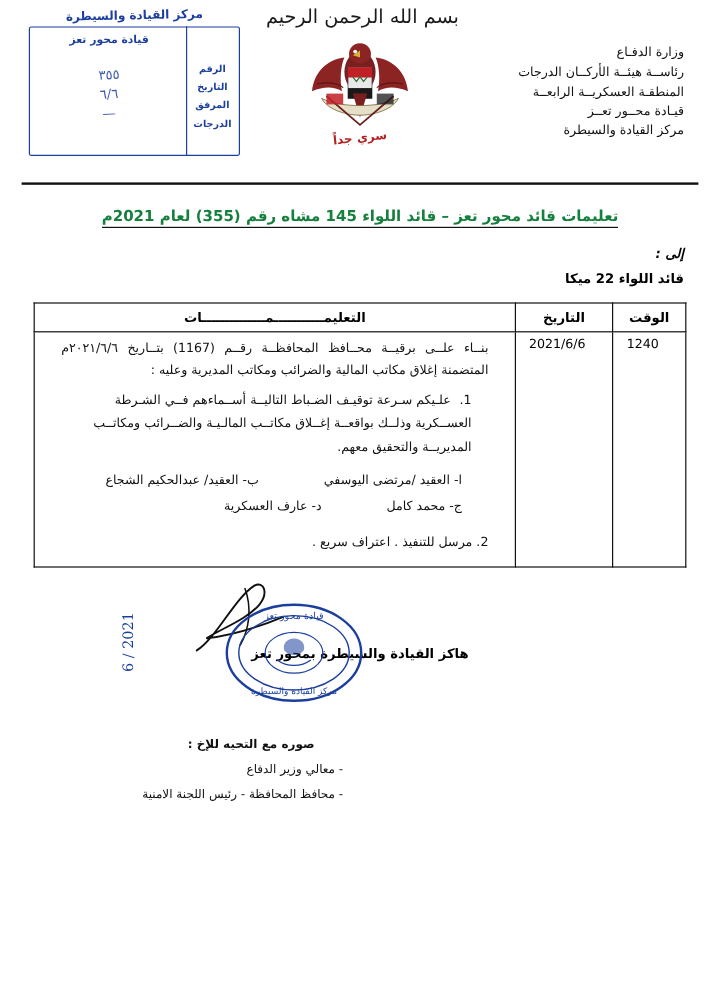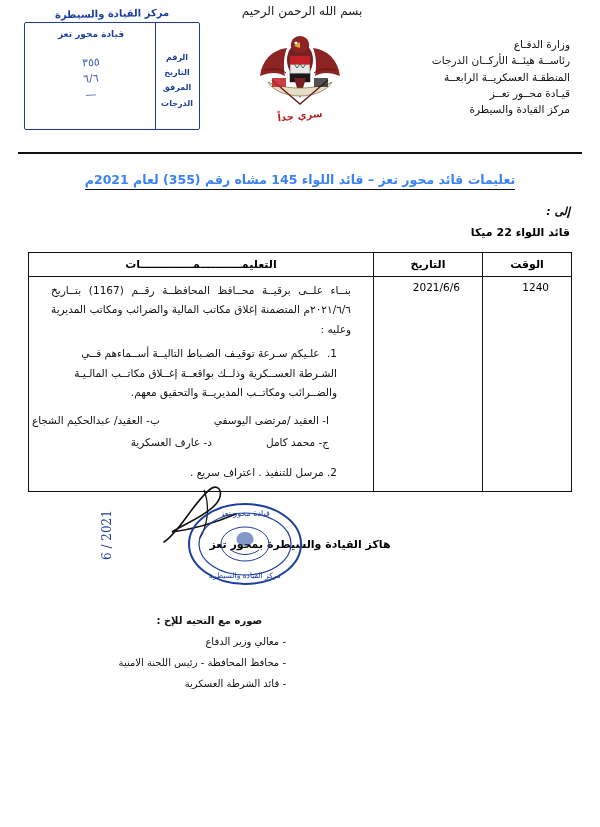--- a/index.html
+++ b/index.html
@@ -24,21 +24,21 @@
   .header {
     position: relative;
     height: 150px;
   }
   .basmala {
     position: absolute;
     top: 4px;
     left: 4px;
     right: 0;
     text-align: center;
-    font-size: 12px;
+    font-size: 16px;
     color: #1a1a1a;
     font-family: "DejaVu Sans", sans-serif;
   }
   .emblem {
     position: absolute;
     top: 20px;
     left: 50%;
     transform: translateX(-50%);
     width: 92px;
     height: 96px;
@@ -147,21 +147,21 @@
 
   
   .doc-title {
     position: absolute;
     top: 172px;
     right: 60px;
     left: 60px;
     text-align: center;
     font-size: 12.5px;
     font-weight: bold;
-    color: #3b82f6;
+    color: #15803d;
   }
   .doc-title .u {
     border-bottom: 1.4px solid #111;
     padding-bottom: 2px;
   }
 
   
   .to-line {
     position: absolute;
     top: 205px;
@@ -191,21 +191,21 @@
   }
   .tbl th, .tbl td {
     border: 1.2px solid #111;
     vertical-align: top;
     padding: 4px 22px;
   }
   .tbl th {
     font-size: 11px;
     font-weight: bold;
     text-align: center;
-    padding: 5px 18px;
+    padding: 5px 4px;
     letter-spacing: 1px;
   }
   .col-time { width: 52px; }
   .col-date { width: 72px; }
   .cell-center {
     text-align: right;
     font-size: 10.5px;
     padding-top: 8px;
   }
   .instr {
@@ -230,21 +230,21 @@
     margin: 6px 22px 0 0;
     font-size: 10.5px;
     line-height: 2.1;
   }
   .names-row {
     display: flex;
     justify-content: flex-start;
     gap: 54px;
   }
   .names-row .n { white-space: nowrap; }
-  .instr .last { margin-top: 10px; margin-right: 14px; }
+  .instr .last { margin-top: 10px; }
 
   
   .sig-title {
     position: absolute;
     top: 538px;
     right: 0;
     left: 0;
     text-align: center;
     font-size: 11px;
     font-weight: bold;
@@ -427,17 +427,16 @@
     </svg>
   </div>
 
   <div class="stamp-date">2021 / 6</div>
 
   <div class="copies">
     <div class="head">صوره مع التحيه للإخ :</div>
     <ul>
       <li>معالي وزير الدفاع</li>
       <li>محافظ المحافظة - رئيس اللجنة الامنية</li>
-      <li>قائد الشرطة العسكرية</li>
     </ul>
   </div>
 
 </div>
 
 </body></html>

